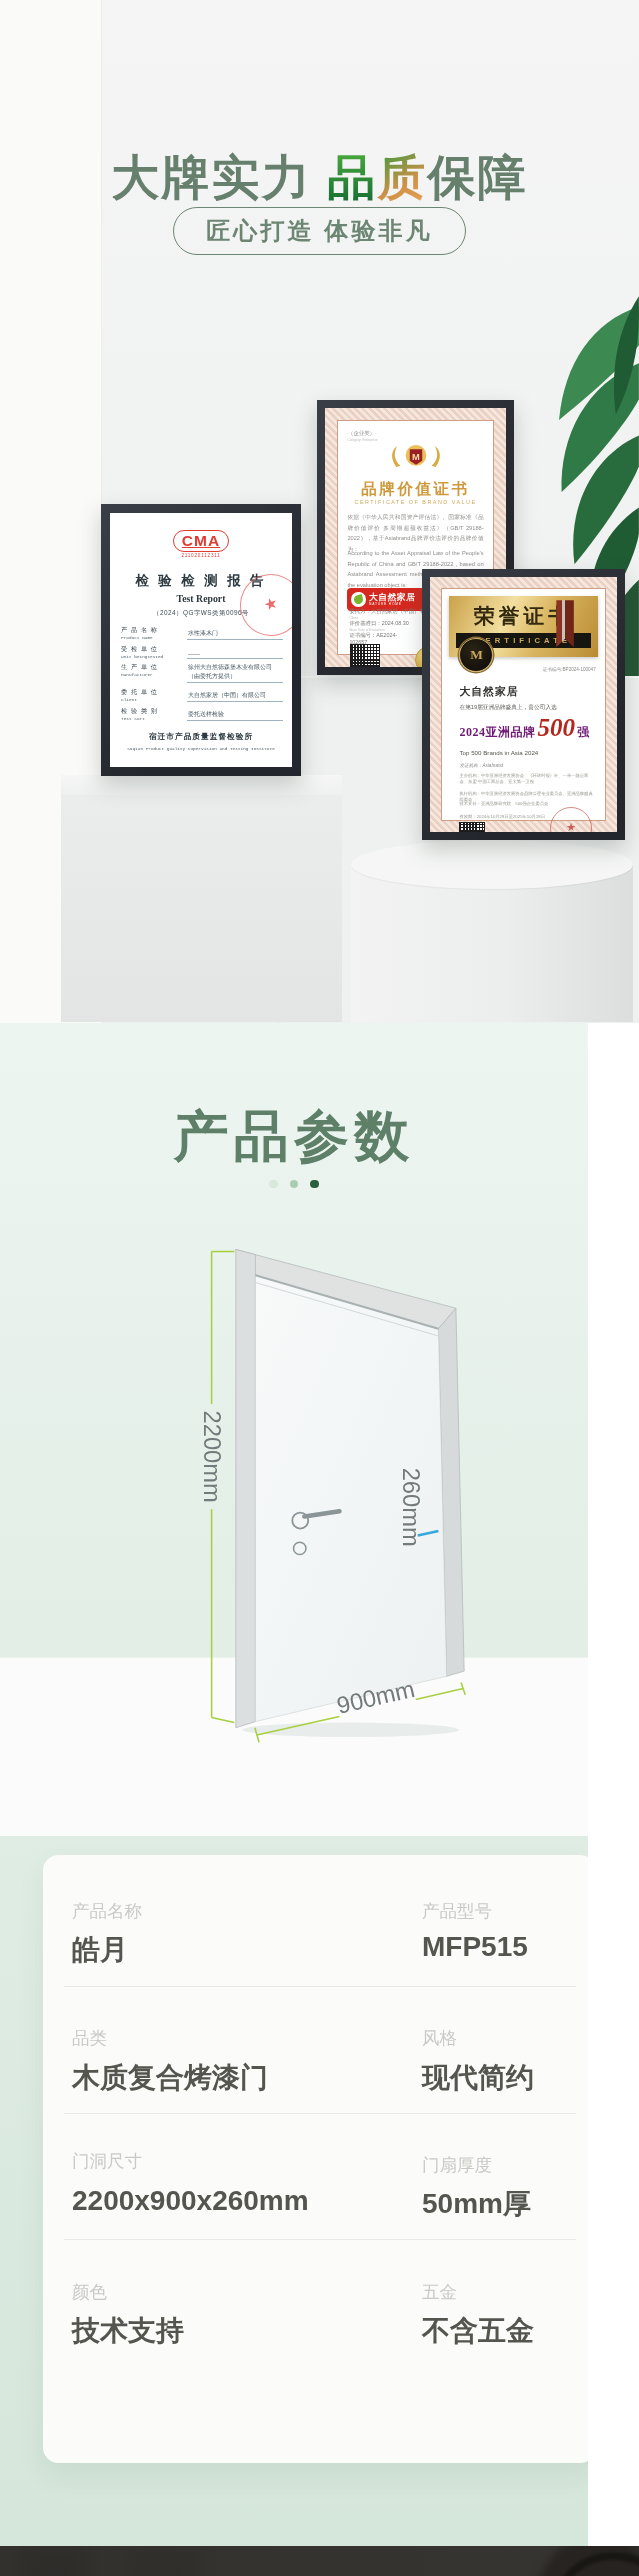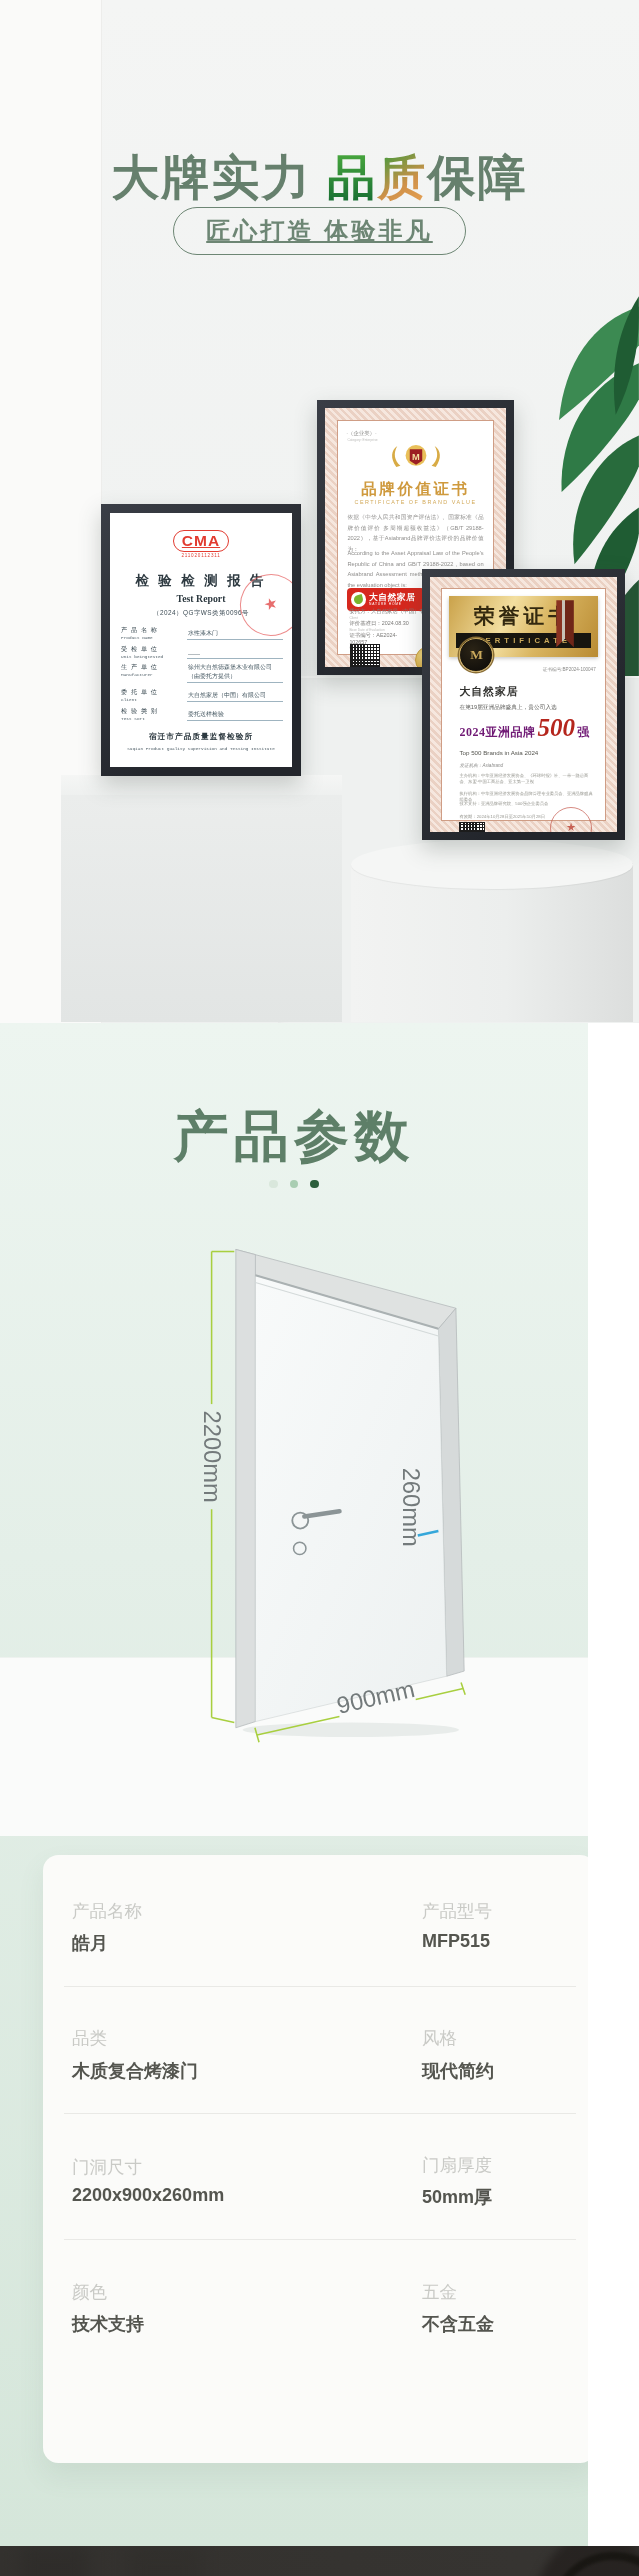--- a/index.html
+++ b/index.html
@@ -9,21 +9,21 @@
   
   #sec1{left:0;top:0;width:639px;height:1023px;
         background:linear-gradient(180deg,#f4f5f4 0%,#f0f2f1 60%,#eef0ef 100%);overflow:hidden;}
   #wall-left{left:0;top:0;width:101px;height:1023px;background:#fafaf9;border-right:0.5px solid #ededeb;}
   #hero-title{left:0;right:0;top:146px;text-align:center;font-size:48px;font-weight:800;letter-spacing:2.1px;white-space:nowrap;}
   #hero-title .sage{color:#66806d;}
   #hero-title .grn{background:linear-gradient(180deg,#4aa93e,#176d33);-webkit-background-clip:text;background-clip:text;color:transparent;}
   #hero-title .org{background:linear-gradient(150deg,#3f9a3c 5%,#cf9149 60%,#e8a254);-webkit-background-clip:text;background-clip:text;color:transparent;}
   #hero-sub{left:0;right:0;top:207px;text-align:center;}
   #hero-sub .pillwrap{display:inline-block;border:1.5px solid #6d8674;border-radius:31px;
-        color:#6d8674;font-size:24px;font-weight:600;letter-spacing:3.1px;padding:7.2px 32px;text-decoration:underline;}
+        color:#6d8674;font-size:24px;font-weight:600;letter-spacing:3.1px;padding:7.2px 32px;}
   
   #blockB{left:278px;top:676px;width:361px;height:347px;background:#eff1f0;border-top:2.6px solid #f7f8f7;box-shadow:inset 4.1px 0 9.3px -5.2px rgba(0,0,0,.08);}
   #cyl-top{left:351px;top:840px;width:282px;height:49px;background:#f5f6f5;border-radius:50%;box-shadow:0 1px 1px rgba(0,0,0,.05);}
   #cyl-body{left:351px;top:863px;width:282px;height:159px;background:linear-gradient(90deg,#f2f3f2 0%,#eceeed 55%,#dcdedd 100%);}
   #blockA-top{left:61px;top:775px;width:281px;height:20.6px;background:linear-gradient(180deg,#f5f6f5,#eef0ef);}
   #blockA{left:61px;top:795px;width:281px;height:227px;background:linear-gradient(180deg,#ebedec,#e2e5e4);}
   
   #plant{right:0;top:286px;}
   
   .frame{background:linear-gradient(135deg,#3a3e46,#23262c 70%);box-shadow:0 9.3px 20.6px rgba(60,70,65,.25);}
@@ -119,21 +119,21 @@
   #floor{left:0;top:634px;width:639px;height:178px;background:#fafbfa;border-top:0.5px solid #eef2ef;}
   #param-title{left:0;right:0;top:77px;text-align:center;font-size:55px;font-weight:800;letter-spacing:5.2px;color:#5e7f68;}
   #param-dots{left:0;right:0;top:156px;text-align:center;}
   #param-dots span{display:inline-block;width:8.2px;height:8.2px;border-radius:50%;margin:0 6.2px;vertical-align:middle;}
   #d1{background:#d9e7dc;} #d2{background:#a9cdb2;} #d3{background:#2c5f3c;width:9.3px;height:9.3px;}
   #door-svg{left:129px;top:211px;}
   
   #spec-card{left:43px;top:832px;width:553px;height:608px;background:#fbfbf9;border-radius:15.5px;
              box-shadow:0 12.4px 26px rgba(90,120,100,.10);}
   .spec-label{position:absolute;font-size:17.5px;color:#c9cac6;}
-  .spec-value{position:absolute;font-size:18px;font-weight:700;color:#54554f;}
+  .spec-value{position:absolute;font-size:28px;font-weight:700;color:#54554f;}
   .spec-div{position:absolute;left:20.6px;width:512px;height:0.5px;background:#e9e9e6;}
   
   #sec3{left:0;top:2546px;width:639px;height:677px;background:#383633;overflow:hidden;}
   .ph{position:absolute;}
   #ph-shelf1{left:20.6px;top:0;width:67px;height:464px;background:#2e2c2a;filter:blur(7.2px);opacity:.7;}
   #ph-shelf2{left:129px;top:0;width:72px;height:515px;background:#312f2c;filter:blur(8.2px);opacity:.6;}
   #ph-hair{left:526px;top:-15.5px;width:144px;height:222px;background:#262220;border-radius:50%;filter:blur(4.1px);}
   #ph-band{left:551px;top:5.2px;width:113px;height:118px;border:8.2px solid #15130f;border-radius:50%;
            border-bottom-color:transparent;border-left-color:transparent;transform:rotate(-38deg);filter:blur(1.5px);}
   #sec3-overlay{position:absolute;inset:0;background:linear-gradient(90deg,rgba(45,43,40,.45),rgba(45,43,40,.12));}
@@ -356,21 +356,21 @@
       <div class="spec-label" style="left:379px;top:44px">产品型号</div>
       <div class="spec-value" style="left:379px;top:76px">MFP515</div>
       <div class="spec-div" style="top:131px"></div>
 
       <div class="spec-label" style="left:29px;top:171px">品类</div>
       <div class="spec-value" style="left:29px;top:204px">木质复合烤漆门</div>
       <div class="spec-label" style="left:379px;top:171px">风格</div>
       <div class="spec-value" style="left:379px;top:204px">现代简约</div>
       <div class="spec-div" style="top:258px"></div>
 
-      <div class="spec-label" style="left:29px;top:300px">门洞尺寸</div>
+      <div class="spec-label" style="left:29px;top:294px">门洞尺寸</div>
       <div class="spec-value" style="left:29px;top:330px">2200x900x260mm</div>
       <div class="spec-label" style="left:379px;top:298px">门扇厚度</div>
       <div class="spec-value" style="left:379px;top:330px">50mm厚</div>
       <div class="spec-div" style="top:384px"></div>
 
       <div class="spec-label" style="left:29px;top:425px">颜色</div>
       <div class="spec-value" style="left:29px;top:457px">技术支持</div>
       <div class="spec-label" style="left:379px;top:425px">五金</div>
       <div class="spec-value" style="left:379px;top:457px">不含五金</div>
     </div>

